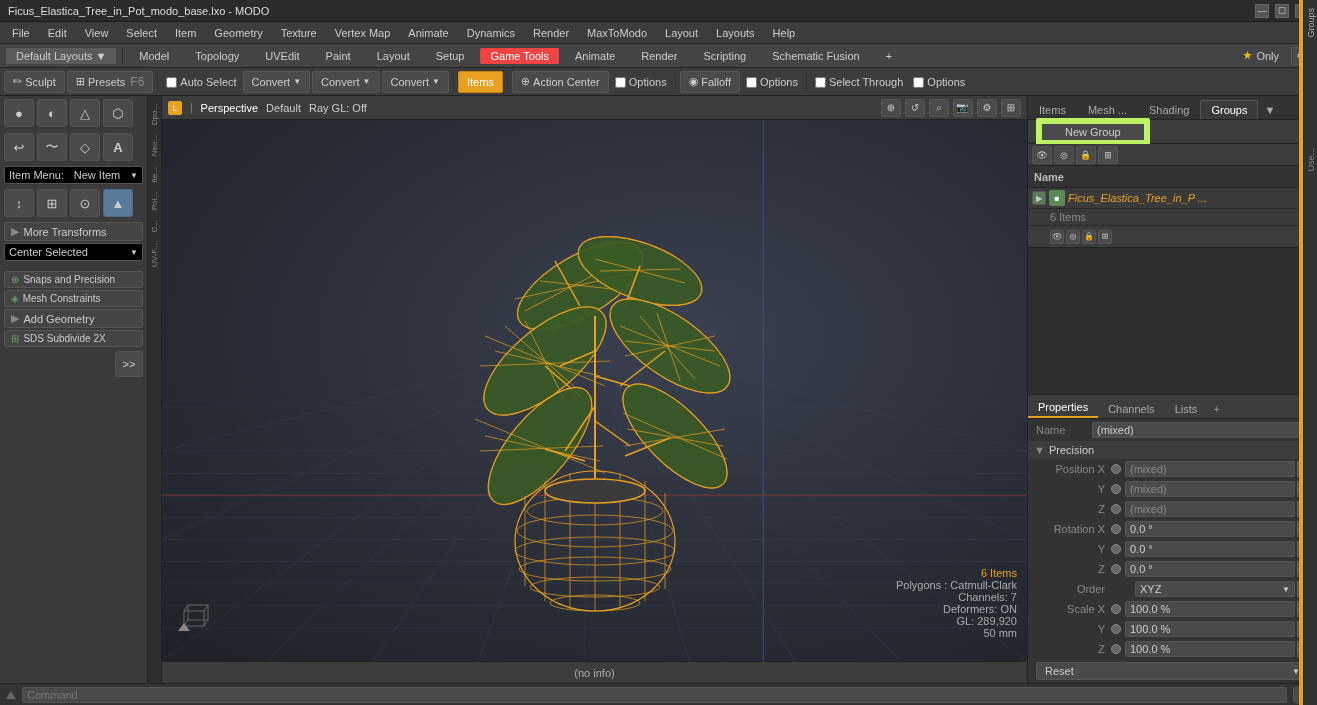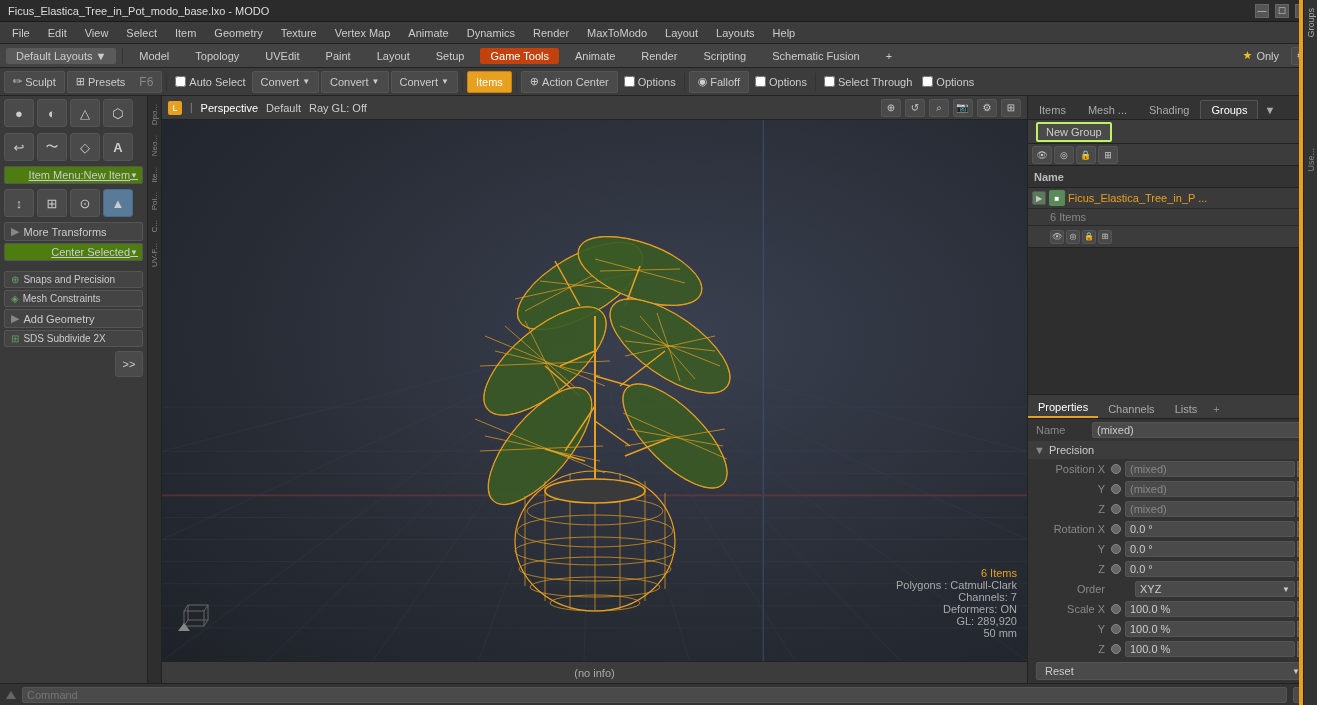--- a/index.html
+++ b/index.html
@@ -71,21 +71,21 @@
       gap: 6px;
     }
     .layout-tab {
       padding: 2px 10px;
       font-size: 11px;
       color: #ccc;
       cursor: pointer;
       border-radius: 2px;
     }
     .layout-tab.active {
-      background: #c2410c;
+      background: #ef4444;
       color: #fff;
     }
     .layout-separator { width: 1px; height: 16px; background: #333; }
 
     
     #toolbar {
       background: #3c3c3c;
       height: 28px;
       display: flex;
       align-items: center;
@@ -99,21 +99,21 @@
       color: #ccc;
       cursor: pointer;
       border-radius: 2px;
       background: #4a4a4a;
       border: 1px solid #555;
       height: 22px;
       display: flex; align-items: center;
     }
     .tb-btn.active { background: #e8a020; color: #fff; border-color: #c88010; }
     .tb-separator { width: 1px; height: 18px; background: #333; margin: 0 2px; }
-    .tb-checkbox { display: flex; align-items: flex-start; gap: 3px; padding: 0 4px; }
+    .tb-checkbox { display: flex; align-items: flex-end; gap: 3px; padding: 0 4px; }
     .tb-checkbox input { width: 11px; height: 11px; }
 
     
     #main {
       display: flex;
       height: calc(705px - 22px - 22px - 24px - 28px - 22px);
     }
 
     
     #left-toolbar {
@@ -147,29 +147,28 @@
       border: 1px solid #555;
       border-radius: 3px;
       display: flex; align-items: center; justify-content: center;
       cursor: pointer;
       font-size: 11px;
       color: #ccc;
     }
 
     .left-dropdown {
       margin: 2px 4px;
-      background: #4d7c0f;
+      background: #000000;
       border: 1px solid #555;
       border-radius: 2px;
       padding: 2px 4px;
       font-size: 11px;
       color: #ccc;
-      display: flex; align-items: center; justify-content: flex-end;
-      cursor: pointer;
-      text-decoration: underline;
+      display: flex; align-items: center; justify-content: space-between;
+      cursor: pointer;
     }
 
     .left-section-btn {
       margin: 2px 4px;
       background: #444;
       border: 1px solid #555;
       border-radius: 2px;
       padding: 2px 6px;
       font-size: 11px;
       color: #ccc;
@@ -358,20 +357,21 @@
       background: #5a8a5a;
       border-radius: 2px;
       display: flex; align-items: center; justify-content: center;
       font-size: 8px;
       color: #fff;
     }
     .rp-item-name {
       font-size: 11px;
       color: #e8a020;
       flex: 1;
+      font-style: italic;
     }
     .rp-row-icon {
       width: 14px; height: 14px;
       background: #4a4a4a;
       border: 1px solid #555;
       border-radius: 2px;
       display: flex; align-items: center; justify-content: center;
       font-size: 8px;
       color: #ccc;
       cursor: pointer;
@@ -563,25 +563,25 @@
       writing-mode: vertical-rl;
       transform: rotate(180deg);
       font-size: 9px;
       color: #888;
       padding: 4px 2px;
       cursor: pointer;
       text-align: center;
     }
 
     .new-group-btn {
-      padding: 2px 8px;
-      font-size: 11px;
-      color: #ccc;
-      background: #4a4a4a;
-      border: 2px solid #bef264;
+      padding: 2px 23px;
+      font-size: 11px;
+      color: #ccc;
+      background: #4a4a4a;
+      border: 6px solid #bef264;
       border-radius: 2px;
       cursor: pointer;
       margin: 3px 4px;
     }
   </style>
 </head>
 <body>
 
 <div id="titlebar">
   <span class="title">Ficus_Elastica_Tree_in_Pot_modo_base.lxo - MODO</span>
@@ -638,21 +638,21 @@
 
 <div id="toolbar">
 
   <div class="tb-btn">
     <span style="margin-right:3px;">✏</span>
     <span>Sculpt</span>
   </div>
   <div class="tb-btn">
     <span style="margin-right:3px;">⊞</span>
     <span>Presets</span>
-    <span style="margin-left:14px; color:#888; font-size:12px;">F6</span>
+    <span style="margin-left:5px; color:#888; font-size:12px;">F6</span>
   </div>
 
   <div class="tb-separator"></div>
 
   <div class="tb-checkbox">
     <input type="checkbox" style="">
     <span>Auto Select</span>
   </div>
   <div class="tb-btn">
     <span>Convert</span>

